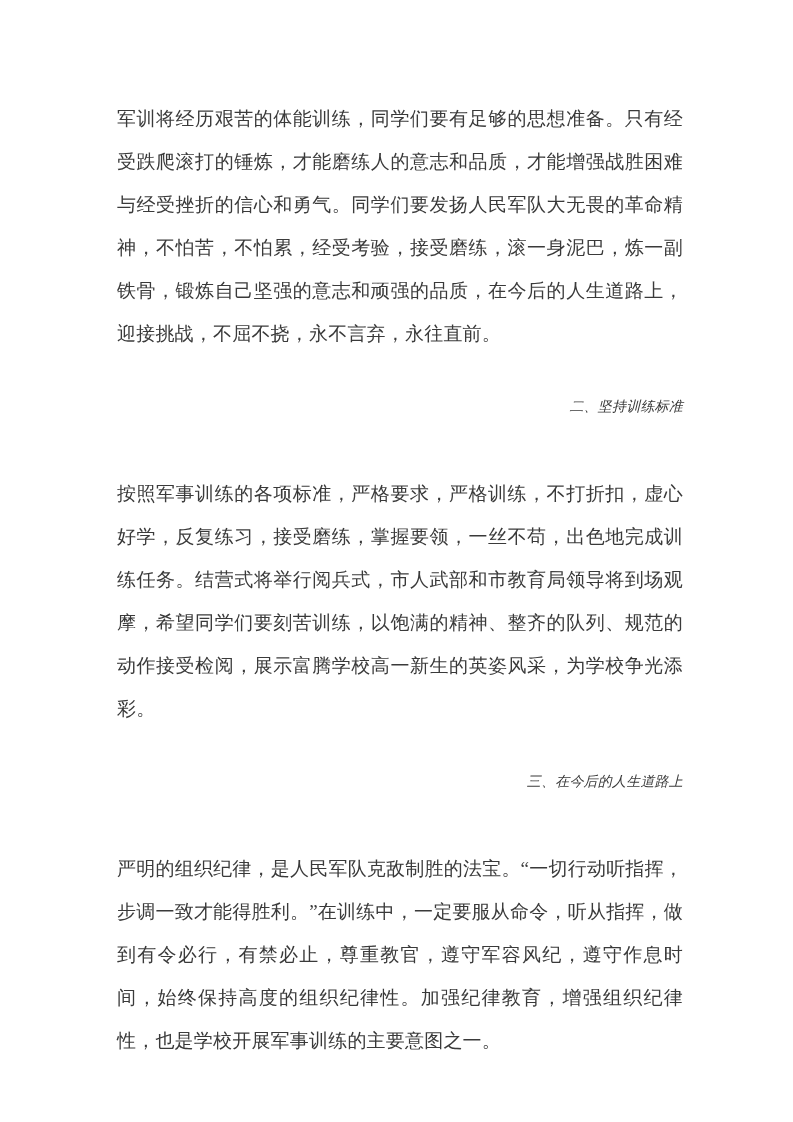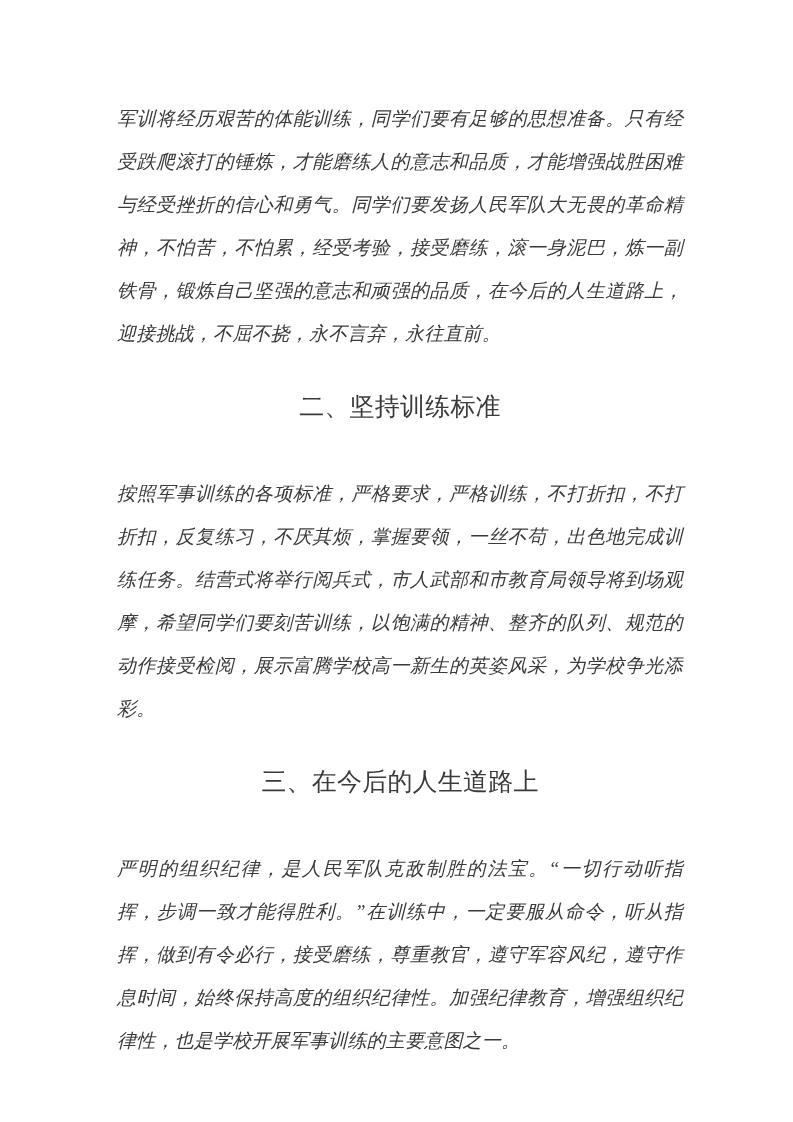--- a/index.html
+++ b/index.html
@@ -21,39 +21,39 @@
   .doc {
     width: 566px;
   }
   .block-paragraph {
     font-size: 19px;
     line-height: 43px;
     text-align: justify;
     text-justify: inter-character;
     margin: 0 0 30px 0;
     letter-spacing: 0.2px;
-    font-style: italic;
   }
   .block-heading {
-    font-size: 25px;
+    font-size: 14px;
     line-height: 43px;
     font-weight: normal;
-    text-align: center;
+    text-align: right;
     margin: 0 0 44px 0;
     letter-spacing: 0.2px;
+    font-style: italic;
   }
 </style>
 </head>
 <body>
 
 <div class="page">
   <div class="doc">
     <p class="block-paragraph">军训将经历艰苦的体能训练，同学们要有足够的思想准备。只有经受跌爬滚打的锤炼，才能磨练人的意志和品质，才能增强战胜困难与经受挫折的信心和勇气。同学们要发扬人民军队大无畏的革命精神，不怕苦，不怕累，经受考验，接受磨练，滚一身泥巴，炼一副铁骨，锻炼自己坚强的意志和顽强的品质，在今后的人生道路上，迎接挑战，不屈不挠，永不言弃，永往直前。</p>
 
     <h2 class="block-heading">二、坚持训练标准</h2>
 
-    <p class="block-paragraph">按照军事训练的各项标准，严格要求，严格训练，不打折扣，不打折扣，反复练习，不厌其烦，掌握要领，一丝不苟，出色地完成训练任务。结营式将举行阅兵式，市人武部和市教育局领导将到场观摩，希望同学们要刻苦训练，以饱满的精神、整齐的队列、规范的动作接受检阅，展示富腾学校高一新生的英姿风采，为学校争光添彩。</p>
+    <p class="block-paragraph">按照军事训练的各项标准，严格要求，严格训练，不打折扣，虚心好学，反复练习，接受磨练，掌握要领，一丝不苟，出色地完成训练任务。结营式将举行阅兵式，市人武部和市教育局领导将到场观摩，希望同学们要刻苦训练，以饱满的精神、整齐的队列、规范的动作接受检阅，展示富腾学校高一新生的英姿风采，为学校争光添彩。</p>
 
     <h2 class="block-heading">三、在今后的人生道路上</h2>
 
-    <p class="block-paragraph">严明的组织纪律，是人民军队克敌制胜的法宝。“一切行动听指挥，步调一致才能得胜利。”在训练中，一定要服从命令，听从指挥，做到有令必行，接受磨练，尊重教官，遵守军容风纪，遵守作息时间，始终保持高度的组织纪律性。加强纪律教育，增强组织纪律性，也是学校开展军事训练的主要意图之一。</p>
+    <p class="block-paragraph">严明的组织纪律，是人民军队克敌制胜的法宝。“一切行动听指挥，步调一致才能得胜利。”在训练中，一定要服从命令，听从指挥，做到有令必行，有禁必止，尊重教官，遵守军容风纪，遵守作息时间，始终保持高度的组织纪律性。加强纪律教育，增强组织纪律性，也是学校开展军事训练的主要意图之一。</p>
   </div>
 </div>
 
 </body></html>

